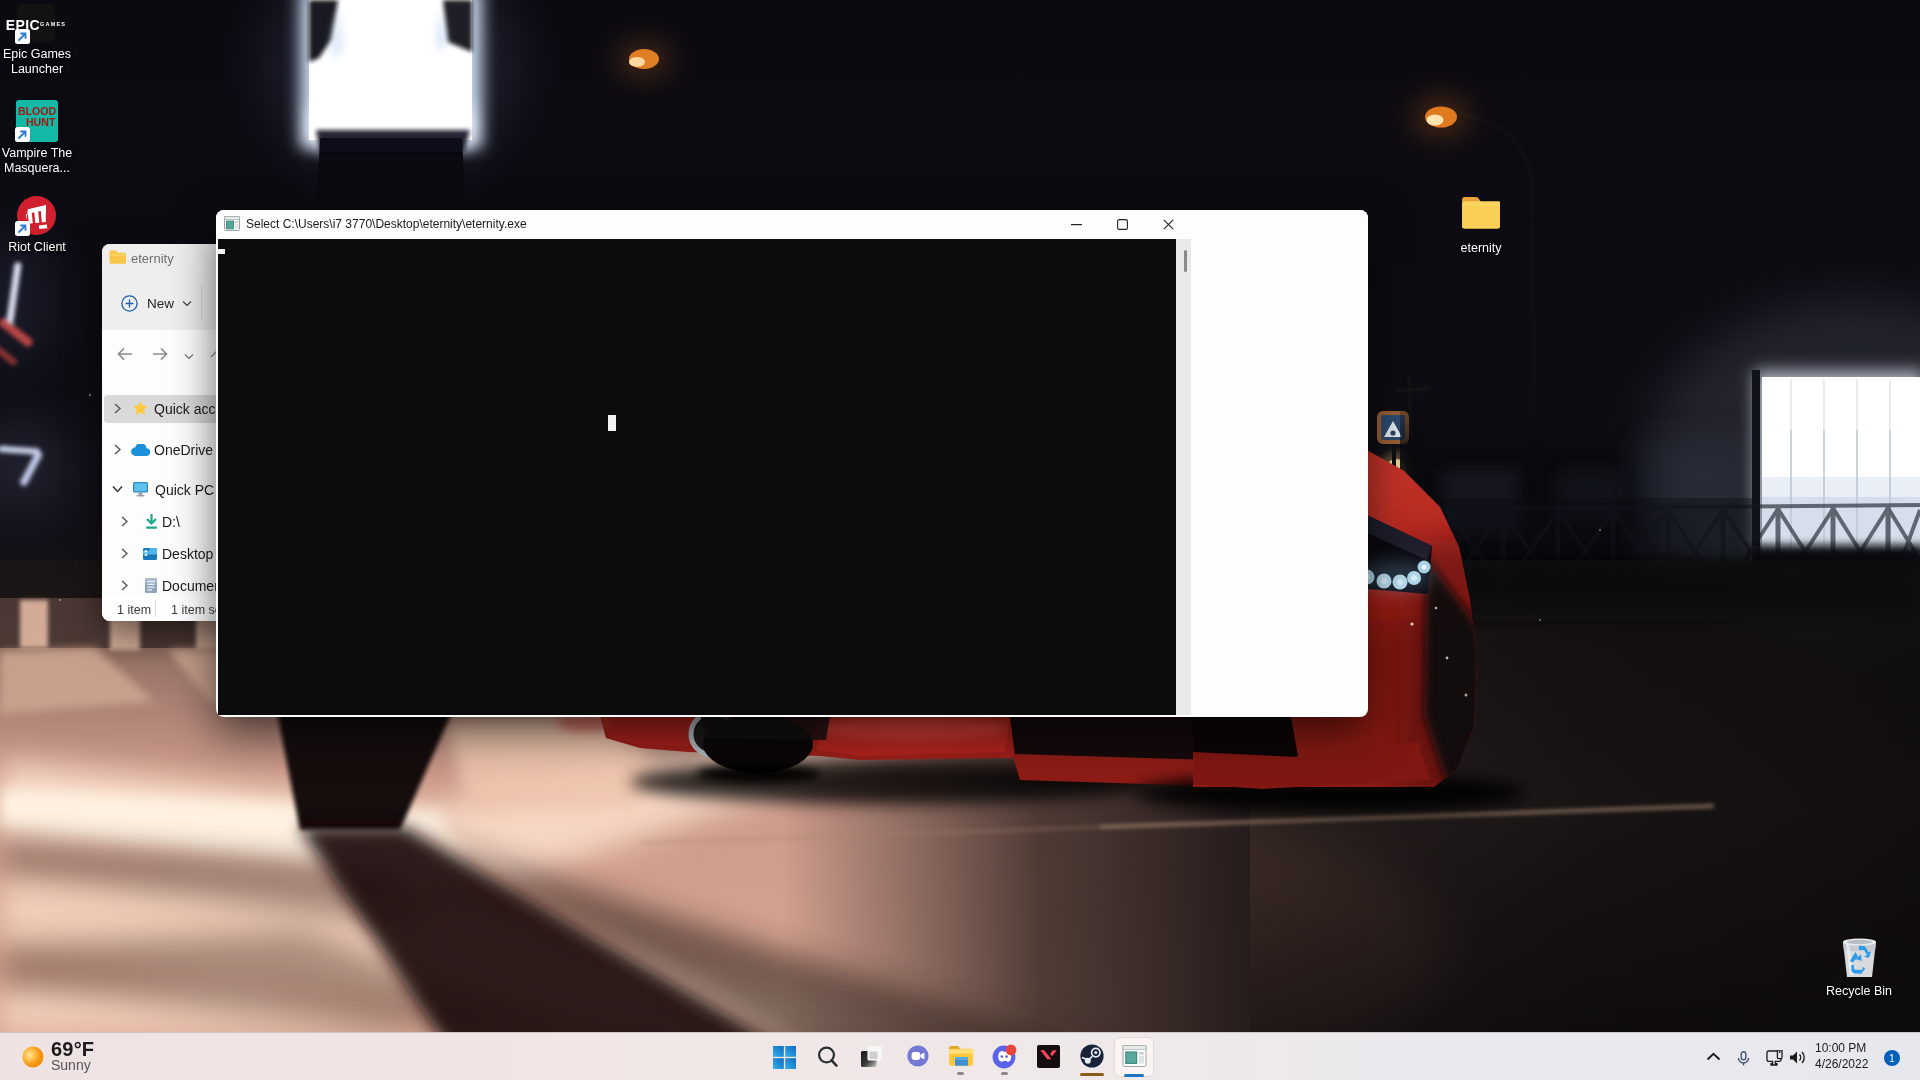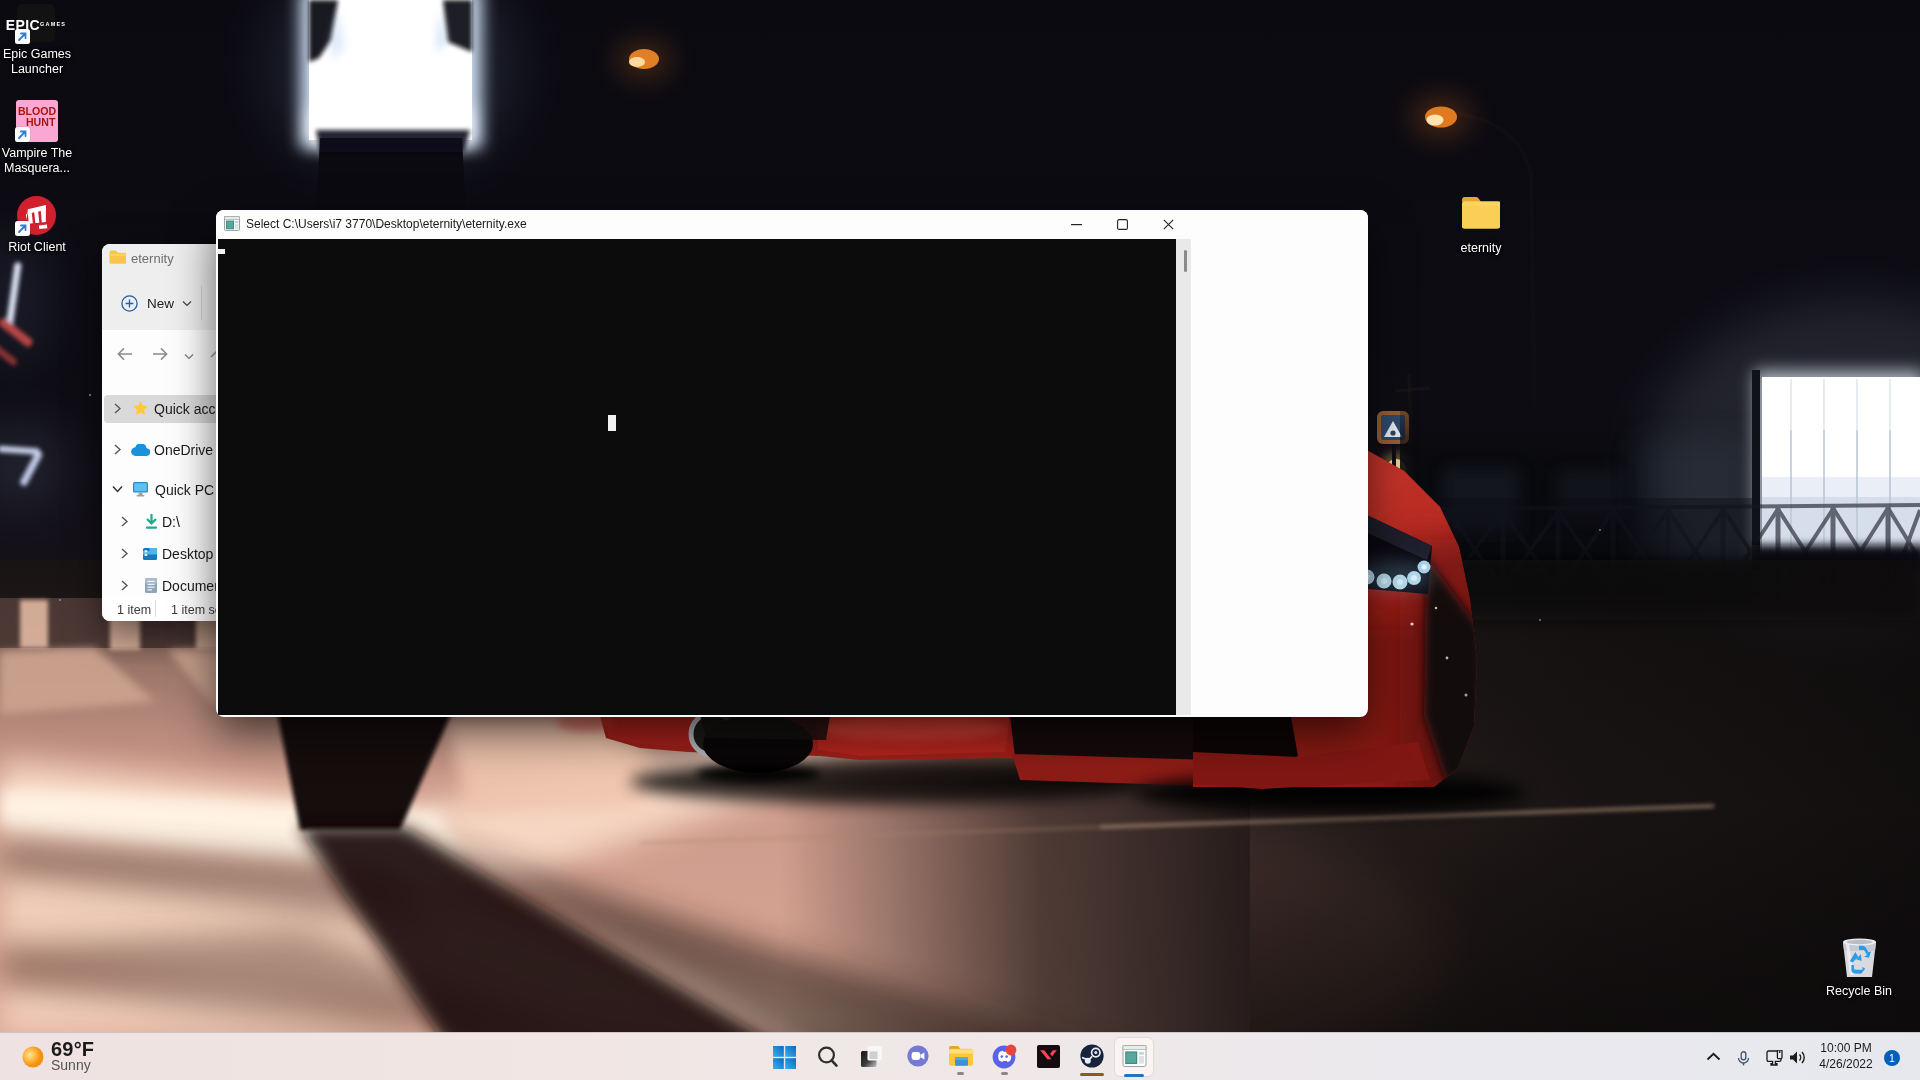--- a/index.html
+++ b/index.html
@@ -312,21 +312,21 @@
         <path d="M1,1 L13,1 L7,6 Z" fill="none" stroke="#fff" stroke-width="1.4"></path>
       </svg>
 </div>
 <div class="shortcut" style="left:15px;top:29px">
       <svg width="11" height="11" viewBox="0 0 11 11">
         <path d="M2,9 L8,3 M4,2.5 L8.5,2.5 L8.5,7" stroke="#2f7cd6" stroke-width="1.8" fill="none" stroke-linecap="round"></path>
       </svg>
     </div>
 <div class="dlabel" style="left:-23px;top:47px;width:120px">Epic Games<br>Launcher</div>
 
-<div class="abs" style="left:16px;top:100px;width:42px;height:42px;border-radius:3px;background:#f9a8d4;overflow:hidden">
+<div class="abs" style="left:16px;top:100px;width:42px;height:42px;border-radius:3px;background:#14b8a6;overflow:hidden">
 <div style="color:#a81610;font-weight:bold;font-size:11.5px;line-height:10.5px;text-align:center;padding-top:6px;letter-spacing:0;transform:scaleX(.92);font-stretch:condensed">BLOOD<br><span style="padding-left:8px">HUNT</span></div>
 </div>
 <div class="shortcut" style="left:15px;top:127px">
       <svg width="11" height="11" viewBox="0 0 11 11">
         <path d="M2,9 L8,3 M4,2.5 L8.5,2.5 L8.5,7" stroke="#2f7cd6" stroke-width="1.8" fill="none" stroke-linecap="round"></path>
       </svg>
     </div>
 <div class="dlabel" style="left:-23px;top:146px;width:120px">Vampire The<br>Masquera...</div>
 
 <div class="abs" style="left:17px;top:196px;width:39px;height:39px;border-radius:50%;background:#d0202e;overflow:hidden">
@@ -585,17 +585,17 @@
       </svg>
   <svg class="abs" style="left:1766px;top:17px" width="19" height="16" viewBox="0 0 19 16">
         <path d="M1,2.6 q0,-1.6 1.6,-1.6 l10.8,0 q1.6,0 1.6,1.6 l0,7.2 q0,1.6 -1.6,1.6 l-4,0 l0,2.2 l1.6,0 l0,1.4 l-6,0 l0,-1.4 l1.6,0 l0,-2.2 l-4,0 q-1.6,0 -1.6,-1.6 Z" fill="none" stroke="#1c1c1c" stroke-width="1.3"></path>
         <rect x="11.4" y="0" width="4.6" height="8.6" rx="1" fill="#e9e9ee" stroke="#1c1c1c" stroke-width="1.3"></rect>
         <circle cx="13.7" cy="2" r=".9" fill="#1c1c1c"></circle>
       </svg>
   <svg class="abs" style="left:1789px;top:17px" width="17" height="15" viewBox="0 0 17 15">
         <path d="M1,5.4 L4,5.4 L8,1.6 L8,13.4 L4,9.6 L1,9.6 Z" fill="#1c1c1c"></path>
         <path d="M10.5,4.5 a4.4,4.4 0 0 1 0,6 M13,2 a8,8 0 0 1 0,11" stroke="#1c1c1c" stroke-width="1.4" fill="none"></path>
       </svg>
-  <div class="abs" style="left:1815px;top:8px;width:62px;font-size:12px;color:#1b1b1b;text-align:center;line-height:15.5px">10:00 PM<br>4/26/2022</div>
+  <div class="abs" style="left:1815px;top:8px;width:62px;font-size:12px;color:#1b1b1b;text-align:left;line-height:15.5px">10:00 PM<br>4/26/2022</div>
   <div class="abs" style="left:1884px;top:17px;width:16px;height:16px;border-radius:50%;background:#005fb8;color:#fff;font-size:10.5px;text-align:center;line-height:16px">1</div>
 </div>
 
 </div>
 
 </body></html>

